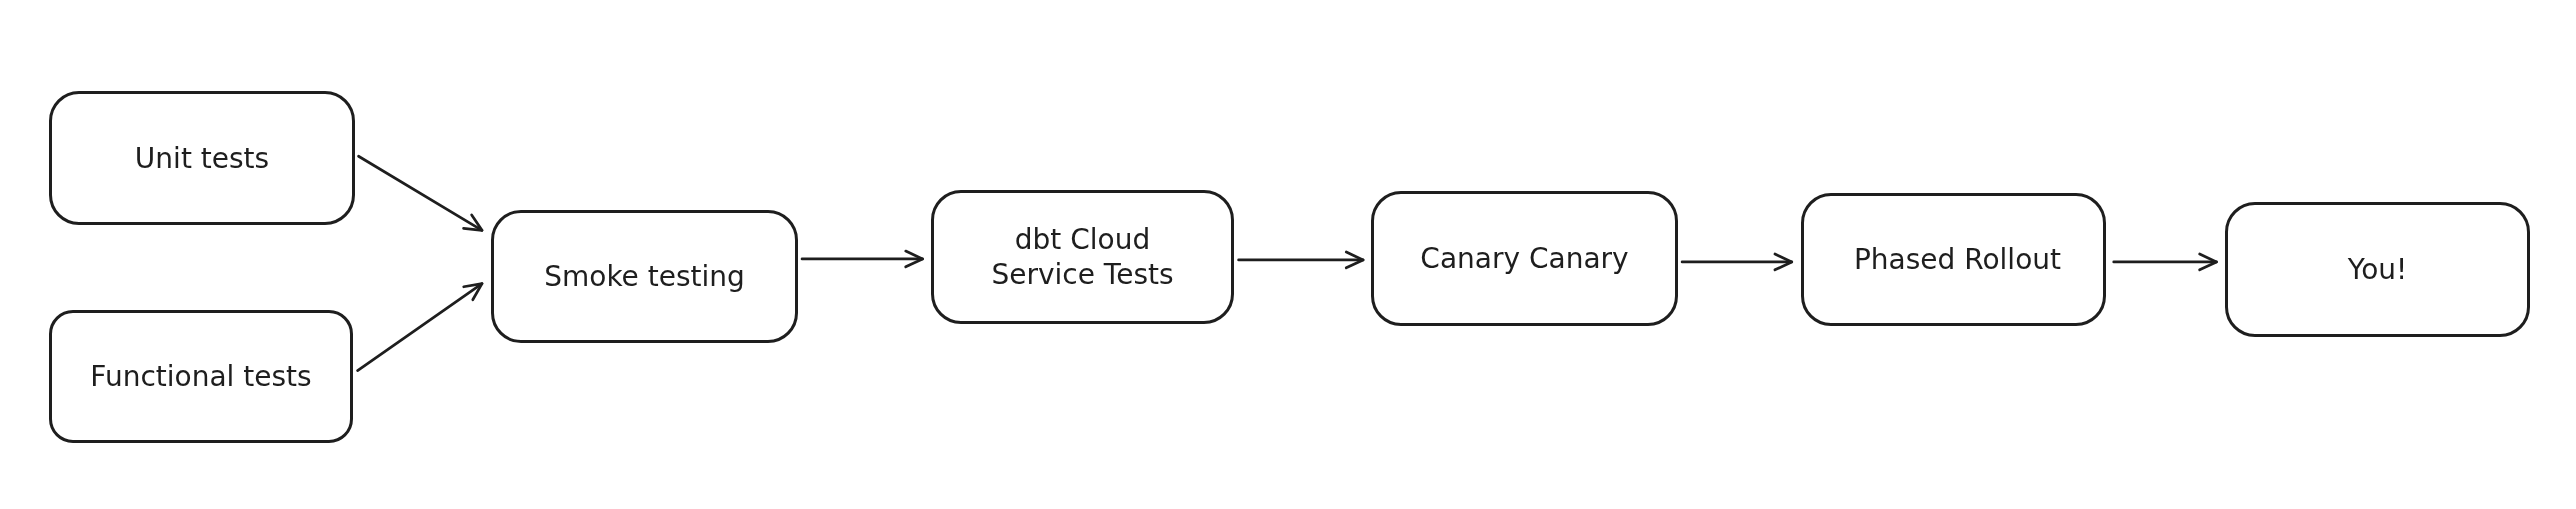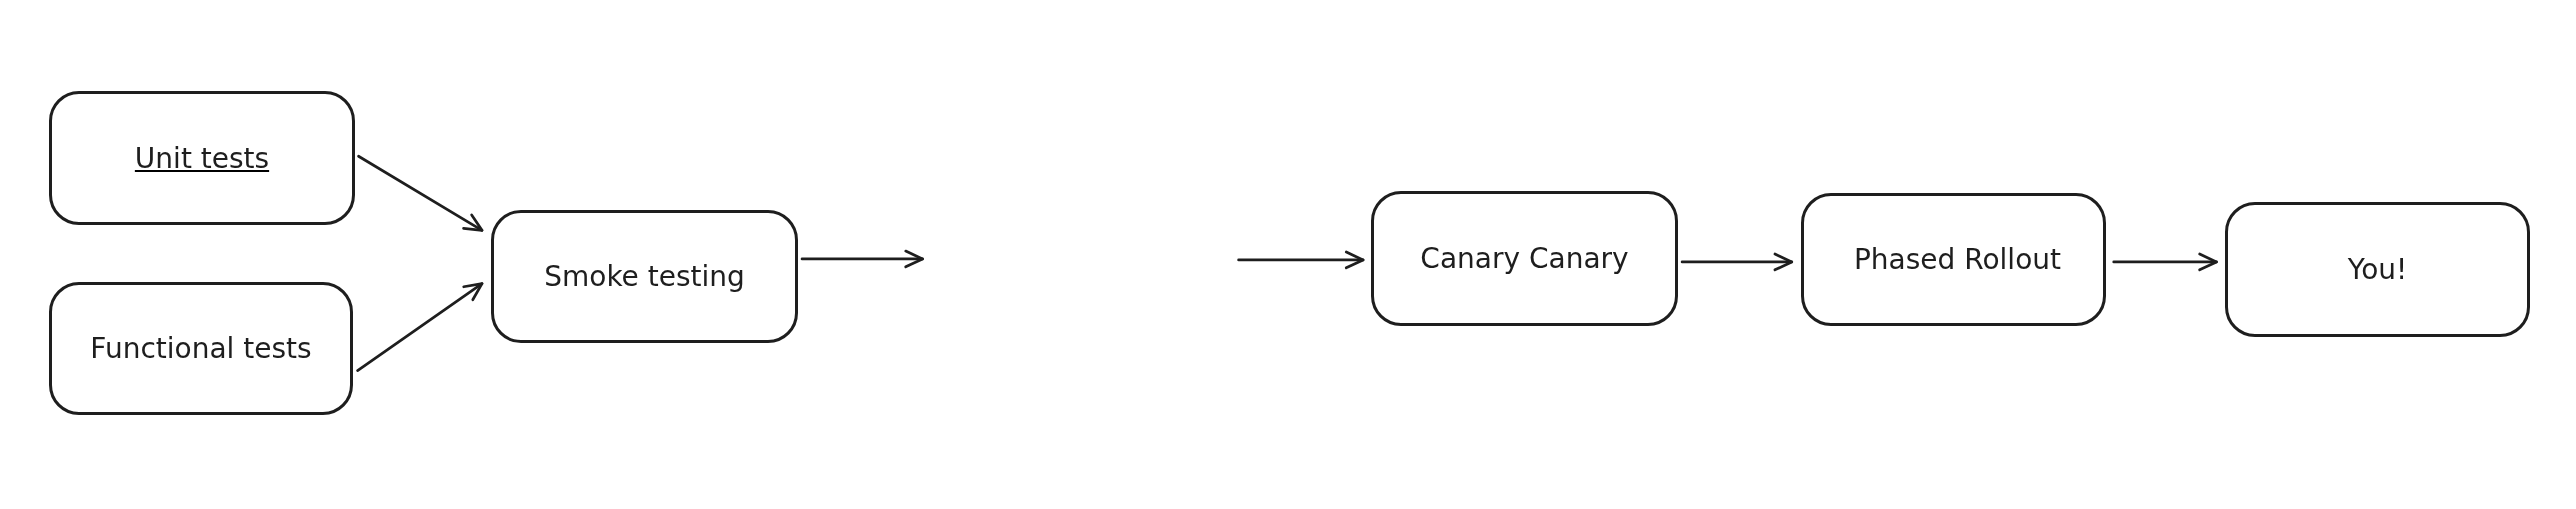--- a/index.html
+++ b/index.html
@@ -57,28 +57,32 @@
         <path d="M5,5 L22,13 L5,21" fill="none" stroke="currentColor" stroke-width="2.75" stroke-linecap="round" stroke-linejoin="round"></path>
       </marker>
     </defs>
   <line x1="363" y1="158" x2="488" y2="233" marker-end="url(#arrowhead)"></line>
       <line x1="362" y1="375" x2="488" y2="287" marker-end="url(#arrowhead)"></line>
       <line x1="812" y1="262" x2="934" y2="262" marker-end="url(#arrowhead)"></line>
       <line x1="1254" y1="263" x2="1380" y2="263" marker-end="url(#arrowhead)"></line>
       <line x1="1703" y1="265" x2="1814" y2="265" marker-end="url(#arrowhead)"></line>
       <line x1="2140" y1="265" x2="2244" y2="265" marker-end="url(#arrowhead)"></line>
     </svg>
-<div class="node" style="left: 49px; top: 91px; width: 306px; height: 134px; text-decoration: underline;">
+<div class="node" style="left: 49px; top: 91px; width: 306px; height: 134px;">
       <div class="node-label">Unit tests</div>
     </div>
-    <div class="node" style="left: 49px; top: 282px; width: 304px; height: 133px;">
+    <div class="node" style="left: 49px; top: 310px; width: 304px; height: 133px; border-radius: 24px;">
       <div class="node-label">Functional tests</div>
     </div>
     <div class="node" style="left: 491px; top: 190px; width: 307px; height: 133px; margin-top: 20px;">
       <div class="node-label">Smoke testing</div>
+    </div>
+    <div class="node" style="left: 931px; top: 190px; width: 303px; height: 134px;">
+      <div class="node-label">dbt Cloud</div>
+      <div class="node-label">Service Tests</div>
     </div>
     <div class="node" style="left: 1371px; top: 191px; width: 307px; height: 135px;">
       <div class="node-label">Canary Canary</div>
     </div>
     <div class="node" style="left: 1801px; top: 193px; width: 305px; height: 133px; padding-left: 8px;">
       <div class="node-label">Phased Rollout</div>
     </div>
     <div class="node" style="left: 2225px; top: 202px; width: 305px; height: 135px;">
       <div class="node-label">You!</div>
     </div>

